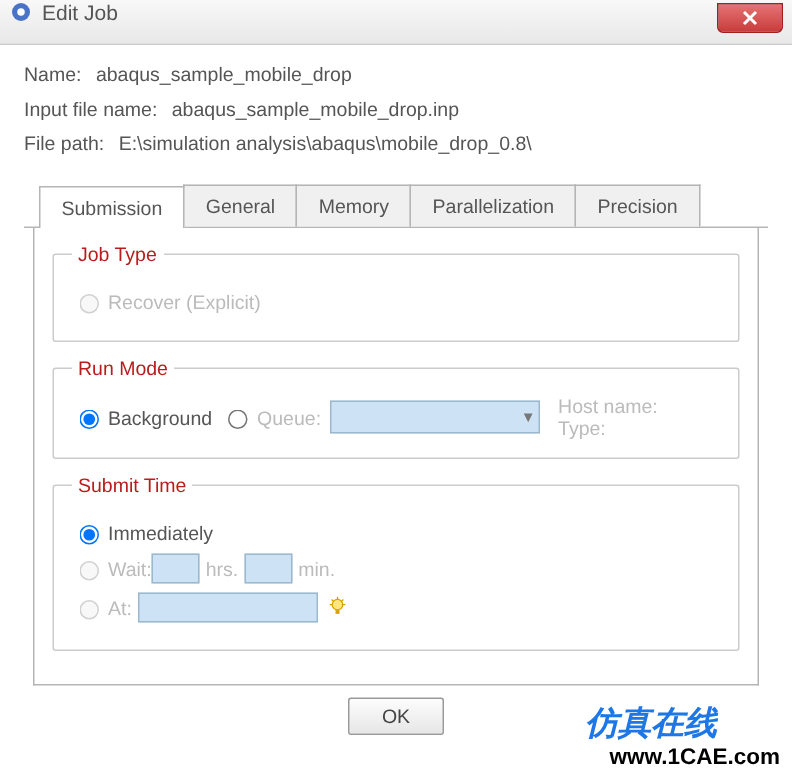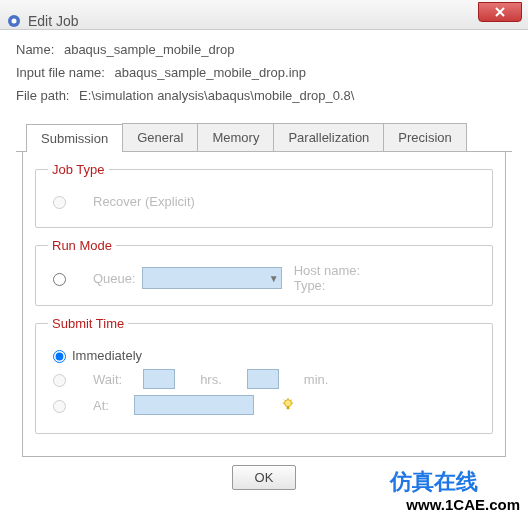--- a/index.html
+++ b/index.html
@@ -3,21 +3,21 @@
 <meta charset="utf-8">
 <style>
 * { box-sizing: border-box; font-family: "Segoe UI", Tahoma, sans-serif; font-size: 13px; }
 body { margin: 0; background: #fff; width: 528px; height: 515px; overflow: hidden; }
 
 .titlebar {
   height: 30px;
   background: linear-gradient(#f8f8f8, #e8e8e8);
   border-bottom: 1px solid #ccc;
   display: flex;
-  align-items: flex-end;
+  align-items: flex-start;
   padding: 0 6px;
   position: relative;
 }
 .titlebar .icon {
   width: 16px; height: 16px; margin-right: 6px;
   display: inline-flex; align-items: center; justify-content: center;
 }
 .titlebar .title { color: #555; font-size: 14px; }
 .close-btn {
   position: absolute; right: 6px; top: 2px;
@@ -66,21 +66,21 @@
 fieldset {
   border: 1px solid #ccc;
   border-radius: 2px;
   margin: 0 0 10px 0;
   padding: 10px 12px 12px 12px;
 }
 legend { color: #b91c1c; padding: 0 4px; }
 
 .opt { display: flex; align-items: center; margin: 6px 0; color: #555; }
 .opt input[type=radio] { margin-right: 6px; }
-.opt.disabled { color: #bbb; gap: 21px; }
+.opt.disabled { color: #bbb; }
 
 .dotted {
   border: 1px dotted #888;
   padding: 0 2px;
 }
 
 .inline-input {
   background: #cde3f5;
   border: 1px solid #9cb8cc;
   height: 20px;
@@ -114,20 +114,21 @@
   border-radius: 2px;
   color: #444;
   cursor: pointer;
 }
 
 .watermark-zh {
   position: absolute; right: 50px; bottom: 18px;
   color: #1e77e6; font-size: 22px; font-family: "SimSun","Microsoft YaHei",serif;
   font-weight: bold;
   pointer-events: none;
+  font-style: italic;
 }
 .watermark-url {
   position: absolute; right: 8px; bottom: 2px;
   color: #000000; font-size: 15px; font-weight: bold;
   pointer-events: none;
 }
 </style>
 </head>
 <body>
 
@@ -175,20 +176,24 @@
       <legend>Job Type</legend>
       <label class="opt disabled">
         <input type="radio" name="jobtype" disabled="" style="">
         <span>Recover (Explicit)</span>
       </label>
     </fieldset>
 
     <fieldset>
       <legend>Run Mode</legend>
       <div class="runmode-row">
+        <label class="opt" style="margin:0">
+          <input type="radio" name="runmode" checked="" style="">
+          <span>Background</span>
+        </label>
         <label class="opt disabled" style="margin:0">
           <input type="radio" name="runmode" style="">
           <span>Queue:</span>
         </label>
         <div class="queue-combo">
           <span class="arrow">▼</span>
         </div>
         <div class="hostinfo">
           <div>Host name:</div>
           <div>Type:</div>

